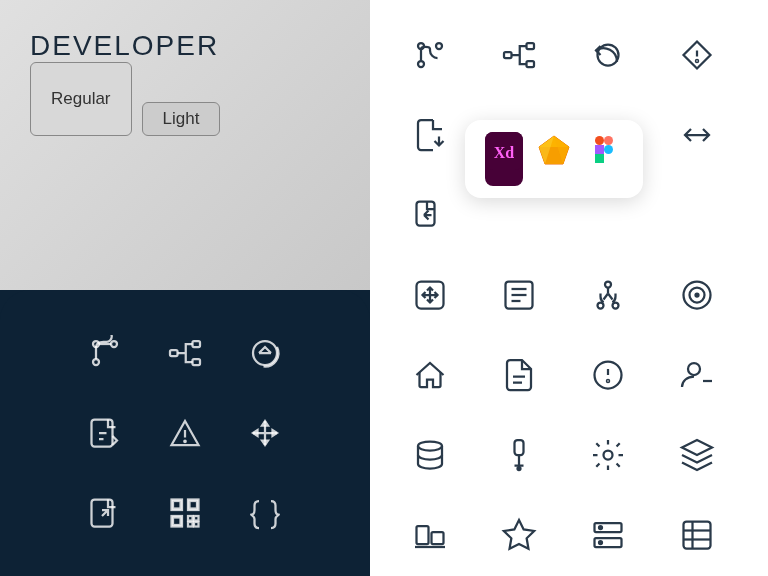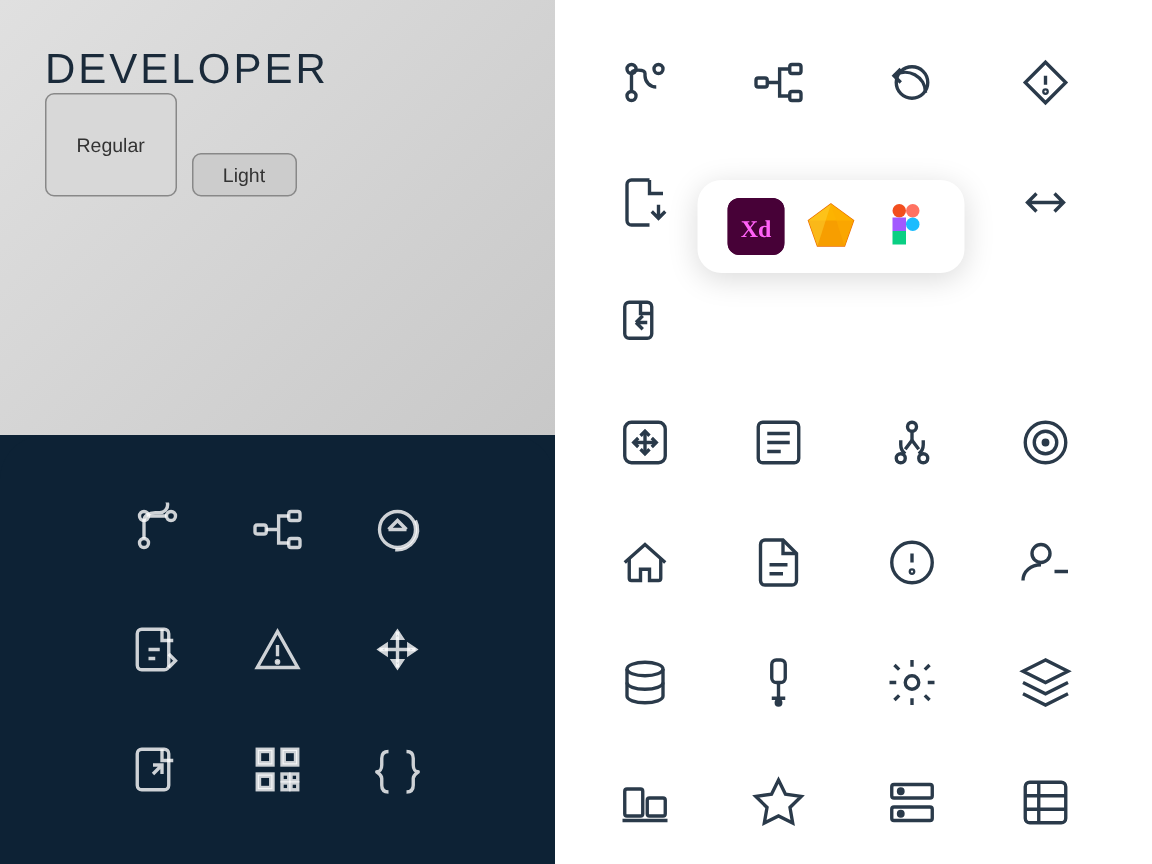--- a/index.html
+++ b/index.html
@@ -55,21 +55,21 @@
     .toggle-buttons {
       display: flex;
       gap: 10px;
     }
 
     .toggle-btn {
       padding: 6px 20px;
       border: 1.5px solid #888;
       background: #d8d8d8;
       border-radius: 6px;
-      font-size: 13px;
+      font-size: 17px;
       color: #333;
       cursor: pointer;
     }
 
     .toggle-btn.active {
       background: #ccc;
       margin-top: 40px;
     }
 
     
@@ -150,21 +150,21 @@
       box-shadow: 0 4px 20px rgba(0,0,0,0.15);
       padding: 12px 20px;
       display: flex;
       gap: 12px;
       align-items: center;
       z-index: 10;
     }
 
     .app-icon {
       width: 38px;
-      height: 38px;
+      height: 54px;
       border-radius: 8px;
       display: flex;
       align-items: flex-start;
       justify-content: center;
       font-size: 22px;
     }
 
     .xd-icon {
       background: #470137;
       color: #ff61f6;

